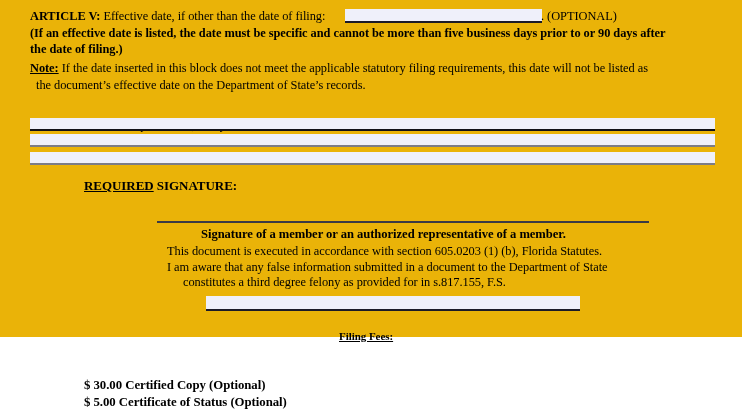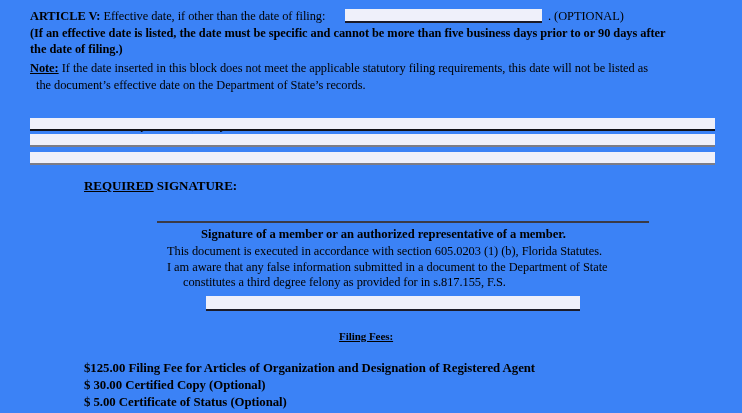--- a/index.html
+++ b/index.html
@@ -11,22 +11,22 @@
     width: 742px;
     height: 413px;
     overflow: hidden;
     font-family: "Liberation Serif", "DejaVu Serif", serif;
     color: #000000;
     -webkit-font-smoothing: antialiased;
   }
   .page {
     position: relative;
     width: 742px;
-    height: 413px;
-    background: #3b82f6;
+    height: 337px;
+    background: #eab308;
   }
 
   
   .ln {
     position: absolute;
     font-size: 12.4px;
     line-height: 16px;
     white-space: nowrap;
     letter-spacing: -0.05px;
   }
@@ -96,21 +96,21 @@
 <div class="page">
 
   <div class="ln" id="article-v-line1">
     <span class="b">ARTICLE V:</span>
     <span>Effective date, if other than the date of filing:</span>
   </div>
 
   <div class="field" id="effective-date-field" title=""></div>
   <div class="field-underline" id="effective-date-underline"></div>
 
-  <div class="ln" style="left:541px; top:8px;margin-left:7px;">. (OPTIONAL)</div>
+  <div class="ln" style="left:541px; top:8px;">. (OPTIONAL)</div>
 
   <div class="ln b" id="article-v-note-a">(If an effective date is listed, the date must be specific and cannot be more than five business days prior to or 90 days after</div>
   <div class="ln b" id="article-v-note-b">the date of filing.)</div>
 
   <div class="ln" id="article-v-note-c">
     <span class="b u">Note:</span>
     <span>If the date inserted in this block does not meet the applicable statutory filing requirements, this date will not be listed as</span>
   </div>
   <div class="ln" id="article-v-note-d">the document’s effective date on the Department of State’s records.</div>
 
@@ -137,17 +137,16 @@
   <div class="ln b" id="signature-caption">Signature of a member or an authorized representative of a member.</div>
 
   <div class="ln" id="signature-stmt-1">This document is executed in accordance with section 605.0203 (1) (b), Florida Statutes.</div>
   <div class="ln" id="signature-stmt-2">I am aware that any false information submitted in a document to the Department of State</div>
   <div class="ln" id="signature-stmt-3">constitutes a third degree felony as provided for in s.817.155, F.S.</div>
 
   <div class="field" id="typed-name-field"></div>
   <div class="field-underline" id="typed-name-underline"></div>
 
   <div class="ln b u" id="filing-fees-heading">Filing Fees:</div>
-  <div class="ln b" id="fee-line-1">$125.00 Filing Fee for Articles of Organization and Designation of Registered Agent</div>
   <div class="ln b" id="fee-line-2">$  30.00 Certified Copy (Optional)</div>
   <div class="ln b" id="fee-line-3">$    5.00 Certificate of Status (Optional)</div>
 
 </div>
 
 </body></html>

